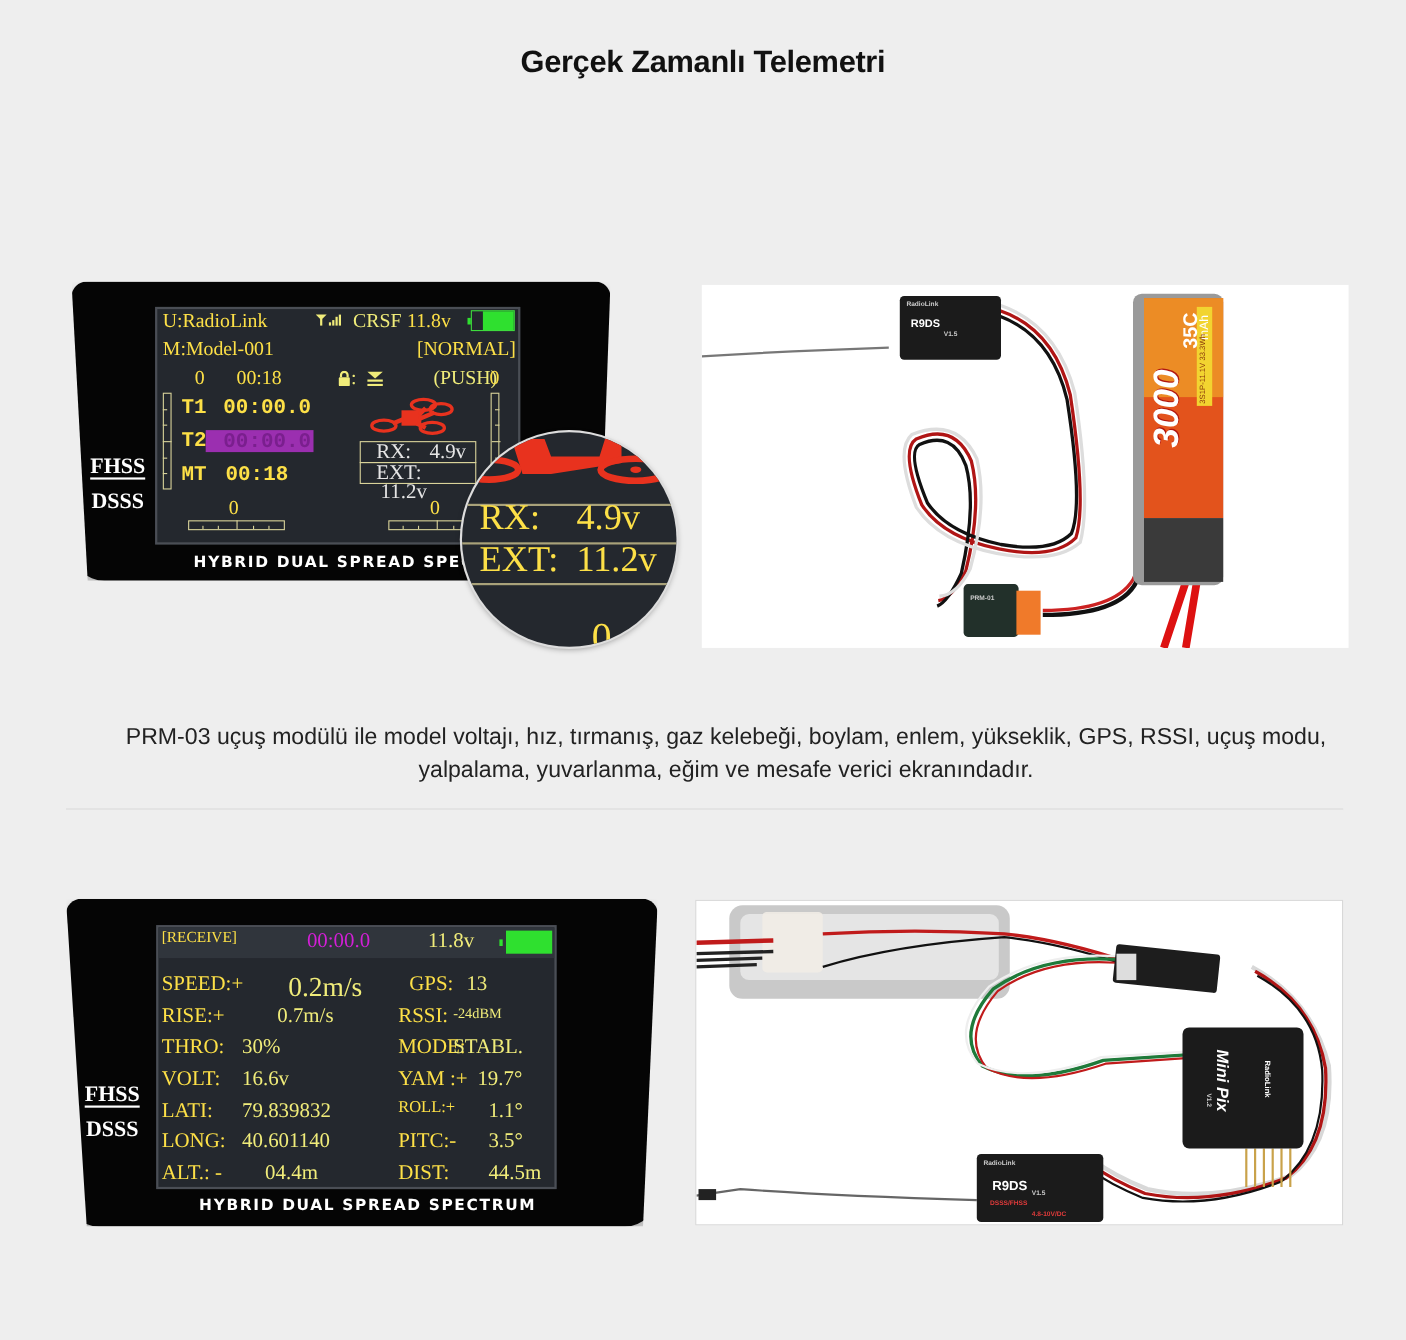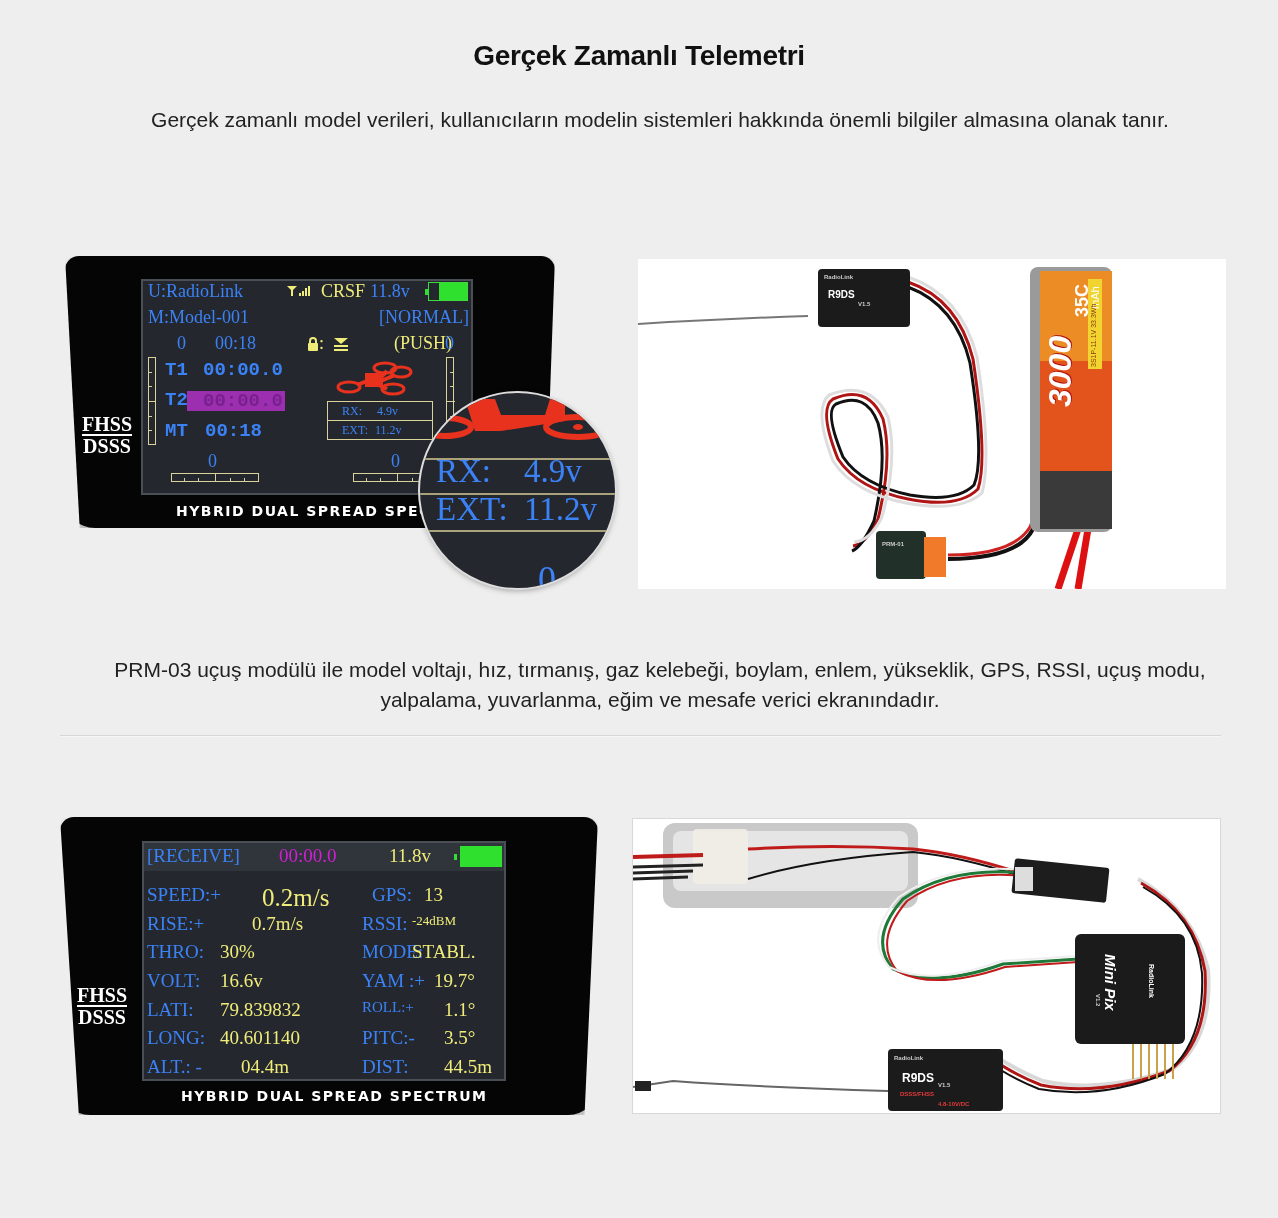--- a/index.html
+++ b/index.html
@@ -19,69 +19,68 @@
   .bezel { position: absolute; background: #050505; border-radius: 14px 14px 30px 30px;
     box-shadow: 0 6px 10px rgba(0,0,0,0.25); }
   .bezel1 { left: 65px; top: 256px; width: 490px; height: 272px;
     clip-path: polygon(0 0, 100% 0, 98% 100%, 3% 100%); }
   .bezel2 { left: 60px; top: 817px; width: 538px; height: 298px;
     clip-path: polygon(0 0, 100% 0, 97.5% 100%, 3.5% 100%); }
 
   .fhss { position: absolute; font-family: "Liberation Serif", serif; font-weight: bold;
     color: #fff; font-size: 20px; line-height: 18px; text-align: center; }
   .fhss .top { border-bottom: 2px solid #fff; display: block; padding-bottom: 1px; margin-top: 42px; }
-  .fhss .bot { display: block; padding-top: 1px; font-family: Liberation Serif, serif; }
+  .fhss .bot { display: block; padding-top: 11px; font-family: Liberation Serif, serif; }
 
   .hdss { position: absolute; color: #fff; font-weight: bold; font-size: 14px;
     letter-spacing: 1.5px; font-family: "DejaVu Sans", sans-serif; }
 
   .lcd { position: absolute; background: #24282e; border: 2px solid #4a4e55;
     font-family: "Liberation Serif", serif; color: #e6e6e6; overflow: hidden; }
   .lcd1 { left: 141px; top: 279px; width: 332px; height: 216px; }
   .lcd2 { left: 142px; top: 841px; width: 364px; height: 240px; }
 
   .abs { position: absolute; white-space: nowrap; }
   .y { color: #f0ec7a; }
   .m { color: #d21fd6; }
-  .w { color: #3b82f6; }
+  .w { color: #fde047; }
   .sans { font-family: Liberation Mono, monospace; font-weight: bold; }
 
   .battery { position: absolute; border: 1px solid #3ddb3d; }
   .battery .fill { position: absolute; right: 0; top: 0; bottom: 0; background: #2fe02f; }
   .battery .nub { position: absolute; left: -4px; top: 50%; width: 3px; height: 6px;
     margin-top: -3px; background: #2fe02f; }
 
   .vbar { position: absolute; width: 8px; border: 1px solid #d9d39a; }
   .vbar i { position: absolute; left: -1px; width: 4px; height: 1px; background: #d9d39a; }
   .hbar { position: absolute; height: 9px; border: 1px solid #d9d39a; }
   .hbar i { position: absolute; bottom: 0; width: 1px; height: 3px; background: #d9d39a; }
 
-  .voltbox { position: absolute; border: 1px solid #d9d39a; color: #3b82f6;
-    font-size: 12px; line-height: 18px; padding-left: 14px; }
+  .voltbox { position: absolute; border: 1px solid #d9d39a; color: #e5e5e5;
+    font-size: 19px; line-height: 18px; padding-left: 14px; }
 
   .magnifier { position: absolute; left: 420px; top: 393px; width: 195px; height: 195px;
     border-radius: 50%; background: #24282e; overflow: hidden;
     box-shadow: 0 0 0 2px #ddd, 0 2px 6px rgba(0,0,0,0.4); }
   .magnifier .line { position: absolute; left: 0; right: 0; height: 2px; background: #a9a27a; }
 
   .photo { position: absolute; background: #ffffff; overflow: hidden; }
   .photo1 { left: 638px; top: 259px; width: 588px; height: 330px; }
   .photo2 { left: 632px; top: 818px; width: 589px; height: 296px; border: 1px solid #d8d8d8; }
 
   .r9ds { position: absolute; background: #1b1b1b; border-radius: 4px; color: #fff;
     font-family: "Liberation Sans", sans-serif; font-weight: bold; }
   .r9ds .name { position: absolute; font-size: 10px; }
   .r9ds .brand { position: absolute; font-size: 6px; color: #ccc; }
 </style>
 </head>
 <body>
 
 <h1 class="title">Gerçek Zamanlı Telemetri</h1>
 <div class="intro">
-  <div>Gerçek zamanlı model verileri, kullanıcıların modelin sistemleri hakkında önemli bilgiler almasına olanak tanır.</div>
 </div>
 
 <div class="bezel bezel1"></div>
 <div class="fhss" style="left:82px;top:373px;">
   <span class="top">FHSS</span>
   <span class="bot">DSSS</span>
 </div>
 <div class="hdss" style="left:176px;top:503px;">HYBRID DUAL SPREAD SPECTRUM</div>
 
 <div class="lcd lcd1">
@@ -245,21 +244,21 @@
 
 <div class="bezel bezel2"></div>
 <div class="fhss" style="left:77px;top:944px;">
   <span class="top">FHSS</span>
   <span class="bot">DSSS</span>
 </div>
 <div class="hdss" style="left:181px;top:1088px;">HYBRID DUAL SPREAD SPECTRUM</div>
 
 <div class="lcd lcd2">
   <div style="position:absolute;left:0;top:0;right:0;height:28px;background:#30353c;"></div>
-  <span class="abs w" style="left:3px;top:2px;font-size:19px;">[RECEIVE]</span>
+  <span class="abs w" style="left:3px;top:2px;font-size:14px;">[RECEIVE]</span>
   <span class="abs m" style="left:135px;top:2px;font-size:19px;">00:00.0</span>
   <span class="abs y" style="left:245px;top:2px;font-size:19px;">11.8v</span>
   <div class="battery" style="left:314px;top:3px;width:44px;height:21px;border:none;">
     <span class="nub"></span>
       <span class="fill" style="width:42px;"></span>
   </div>
 
   <div>
     <div>
       <span class="abs w" style="left:3px;top:41px;font-size:19px;">SPEED:+</span>

